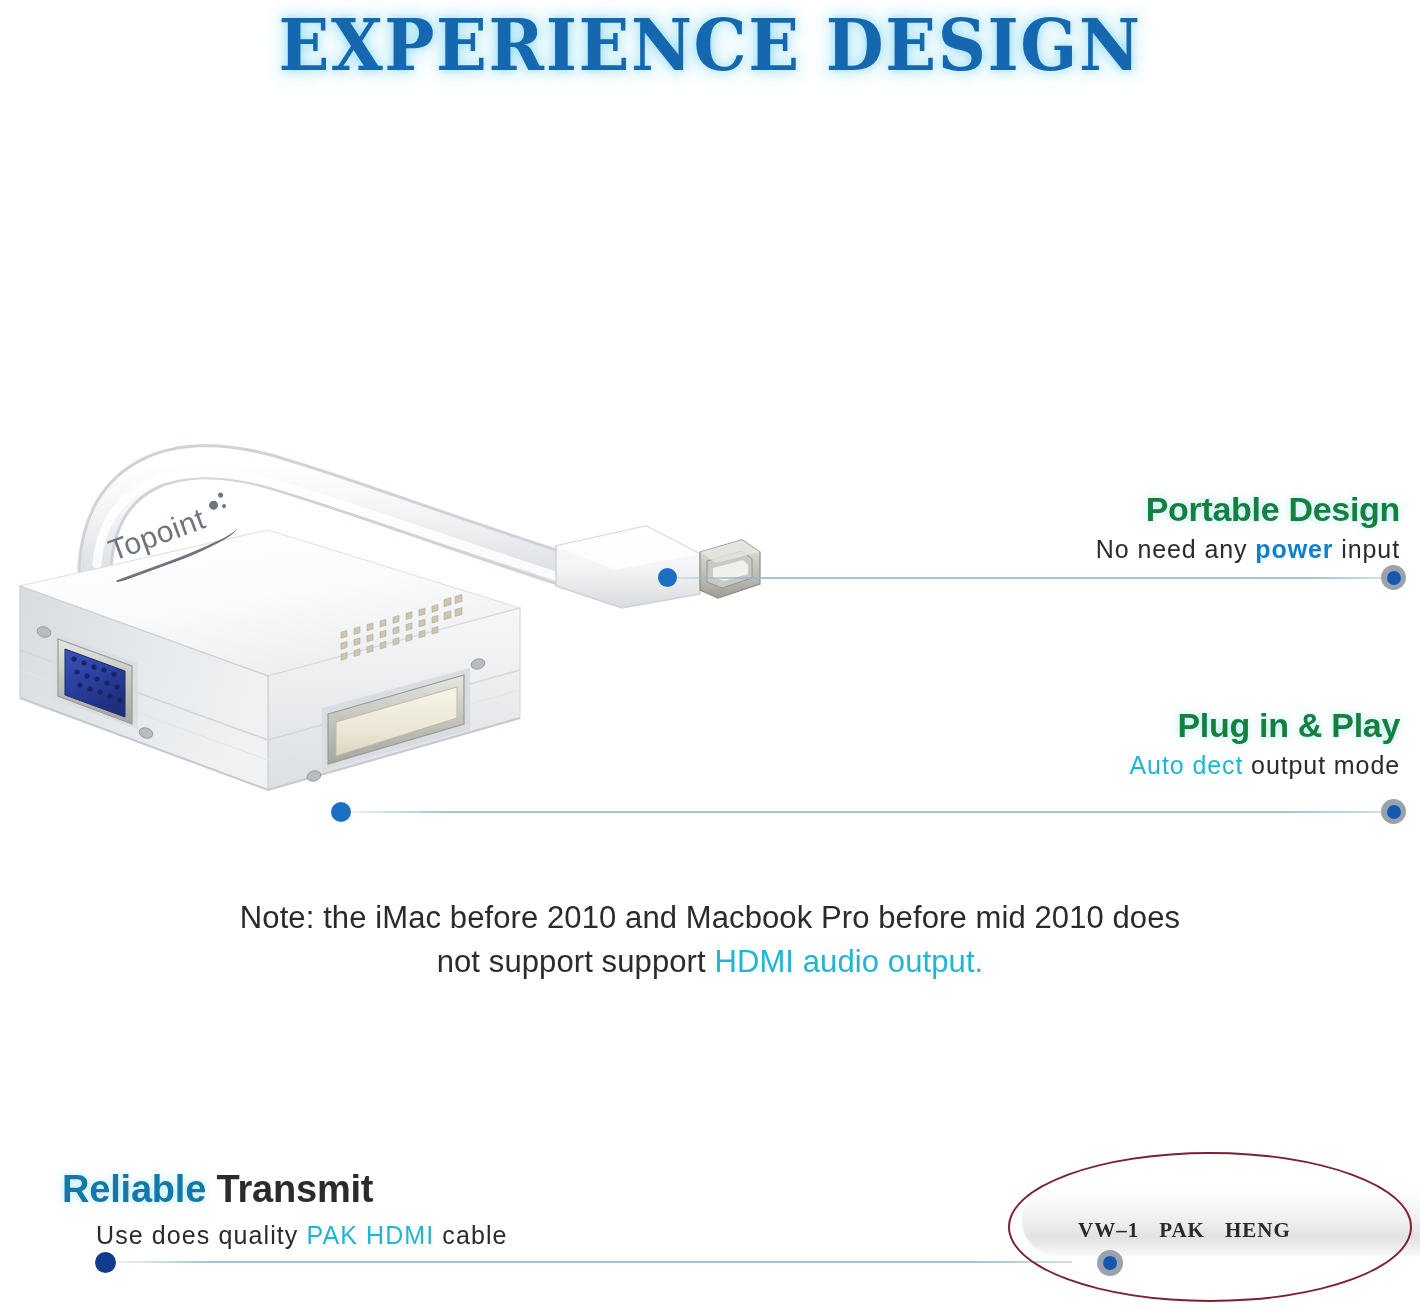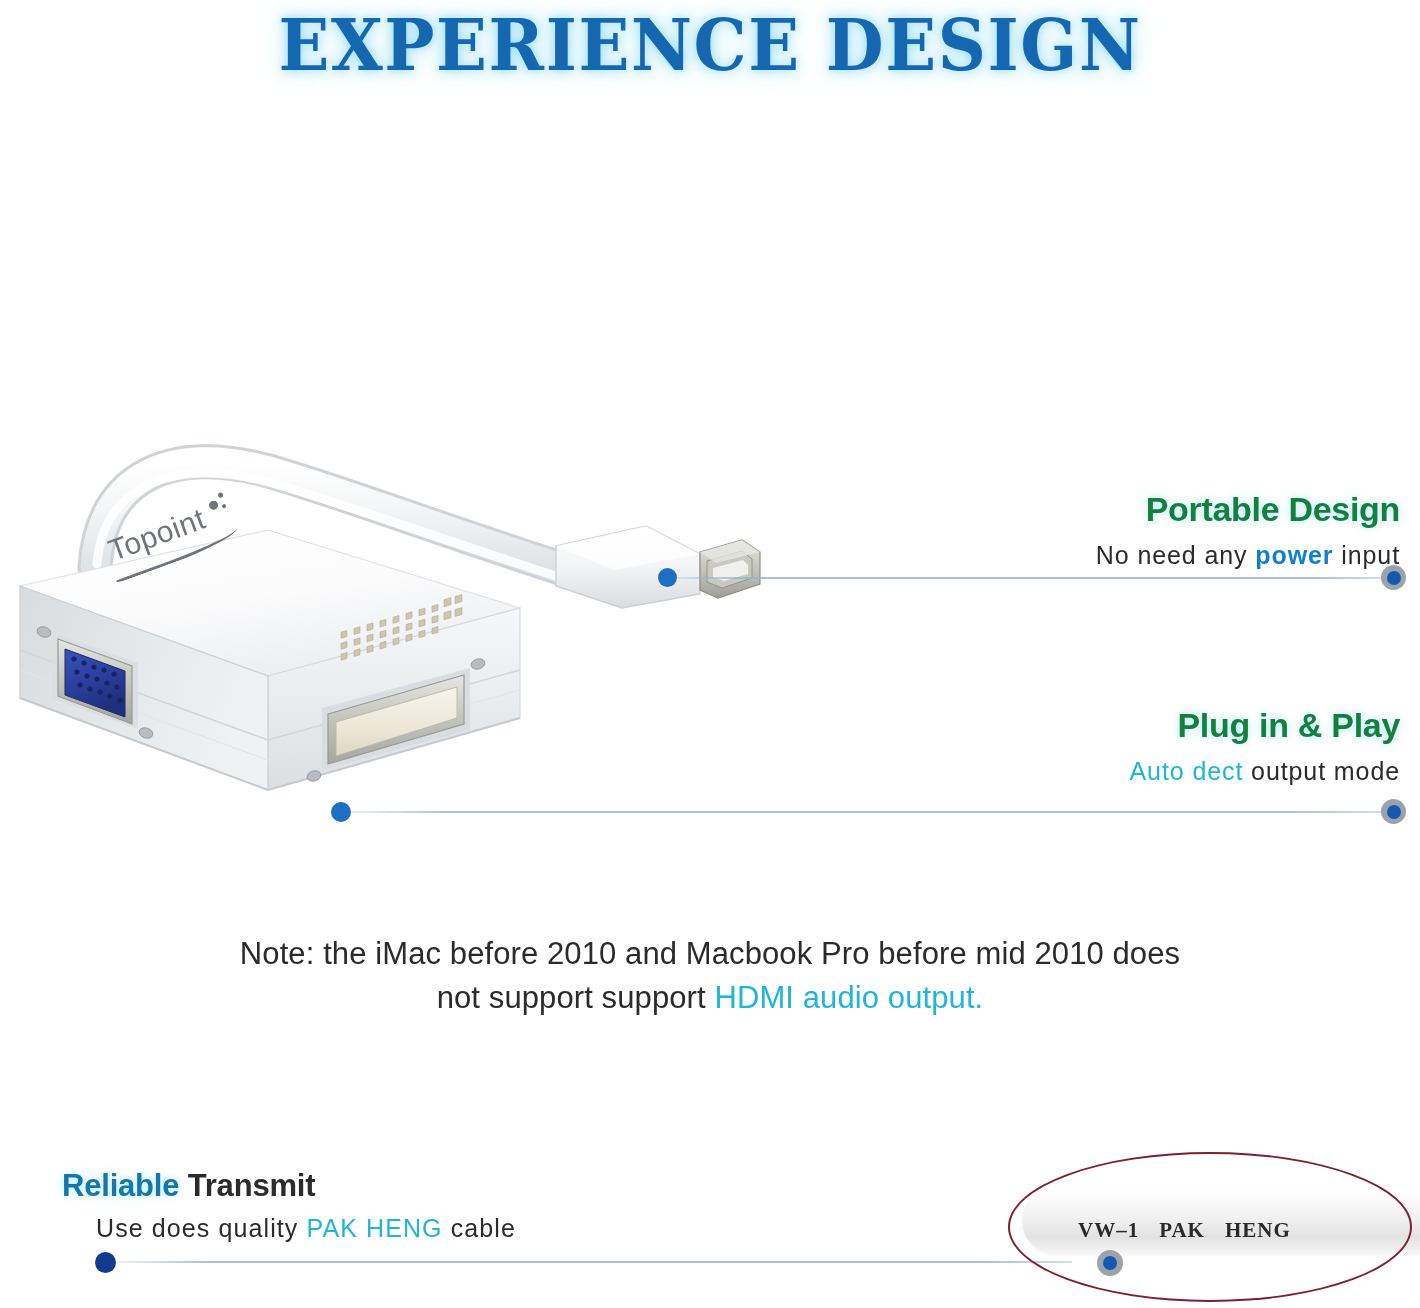--- a/index.html
+++ b/index.html
@@ -50,21 +50,21 @@
     font-size: 34px;
     font-weight: bold;
     color: #15803d;
     letter-spacing: -0.3px;
     text-shadow: 0 0 9px rgba(150, 225, 245, 0.75);
     line-height: 1.05;
   }
   .callout .c-sub {
     font-size: 25px;
     color: #2b2b2b;
-    margin-top: 14px;
+    margin-top: 8px;
     letter-spacing: 0.9px;
     line-height: 1.1;
   }
   .hl-blue {
     color: #0f7fd1;
     font-weight: bold;
   }
   .hl-cyan {
     color: #1fb6d6;
   }
@@ -97,38 +97,38 @@
     width: 56%;
     height: 56%;
     border-radius: 50%;
     background: #1558b0;
   }
 
   
   #note {
     position: absolute;
     left: 210px;
-    top: 932px;
+    top: 896px;
     width: 1000px;
     text-align: center;
     font-size: 31px;
     color: #2b2b2b;
     line-height: 1.42;
     letter-spacing: 0.1px;
   }
 
   
   #bottom-left {
     position: absolute;
     left: 62px;
     top: 1168px;
     white-space: nowrap;
   }
   #bottom-left .bl-head {
-    font-size: 31px;
+    font-size: 38px;
     font-weight: bold;
     color: #2b2b2b;
     letter-spacing: -0.2px;
   }
   #bottom-left .bl-head .teal {
     color: #1378a8;
     text-shadow: 0 0 9px rgba(150, 225, 245, 0.7);
   }
   #bottom-left .bl-sub {
     font-size: 25px;
@@ -399,21 +399,21 @@
     <div>
       <span>not support support </span><span class="hl-cyan">HDMI audio output.</span>
     </div>
   </div>
 
   <div id="bottom-left">
     <div class="bl-head">
       <span class="teal">Reliable</span><span> Transmit</span>
     </div>
     <div class="bl-sub">
-      <span>Use  does  quality  </span><span class="hl-cyan">PAK  HENG</span><span>  cable</span>
+      <span>Use  does  quality  </span><span class="hl-cyan">PAK  HDMI</span><span>  cable</span>
     </div>
   </div>
   <div class="lead-line" style="left:112px; top:1261px; width:960px;"></div>
   <div class="dot-solid" style="left:95px; top:1252px; width:21px; height:21px; background:#123b8e;"></div>
 
   <div id="cable-shot"></div>
   <div id="cable-label">
     <span>VW–1</span><span class="gap"></span><span>PAK</span><span class="gap"></span><span>HENG</span>
   </div>
   <div id="cable-ellipse"></div>

